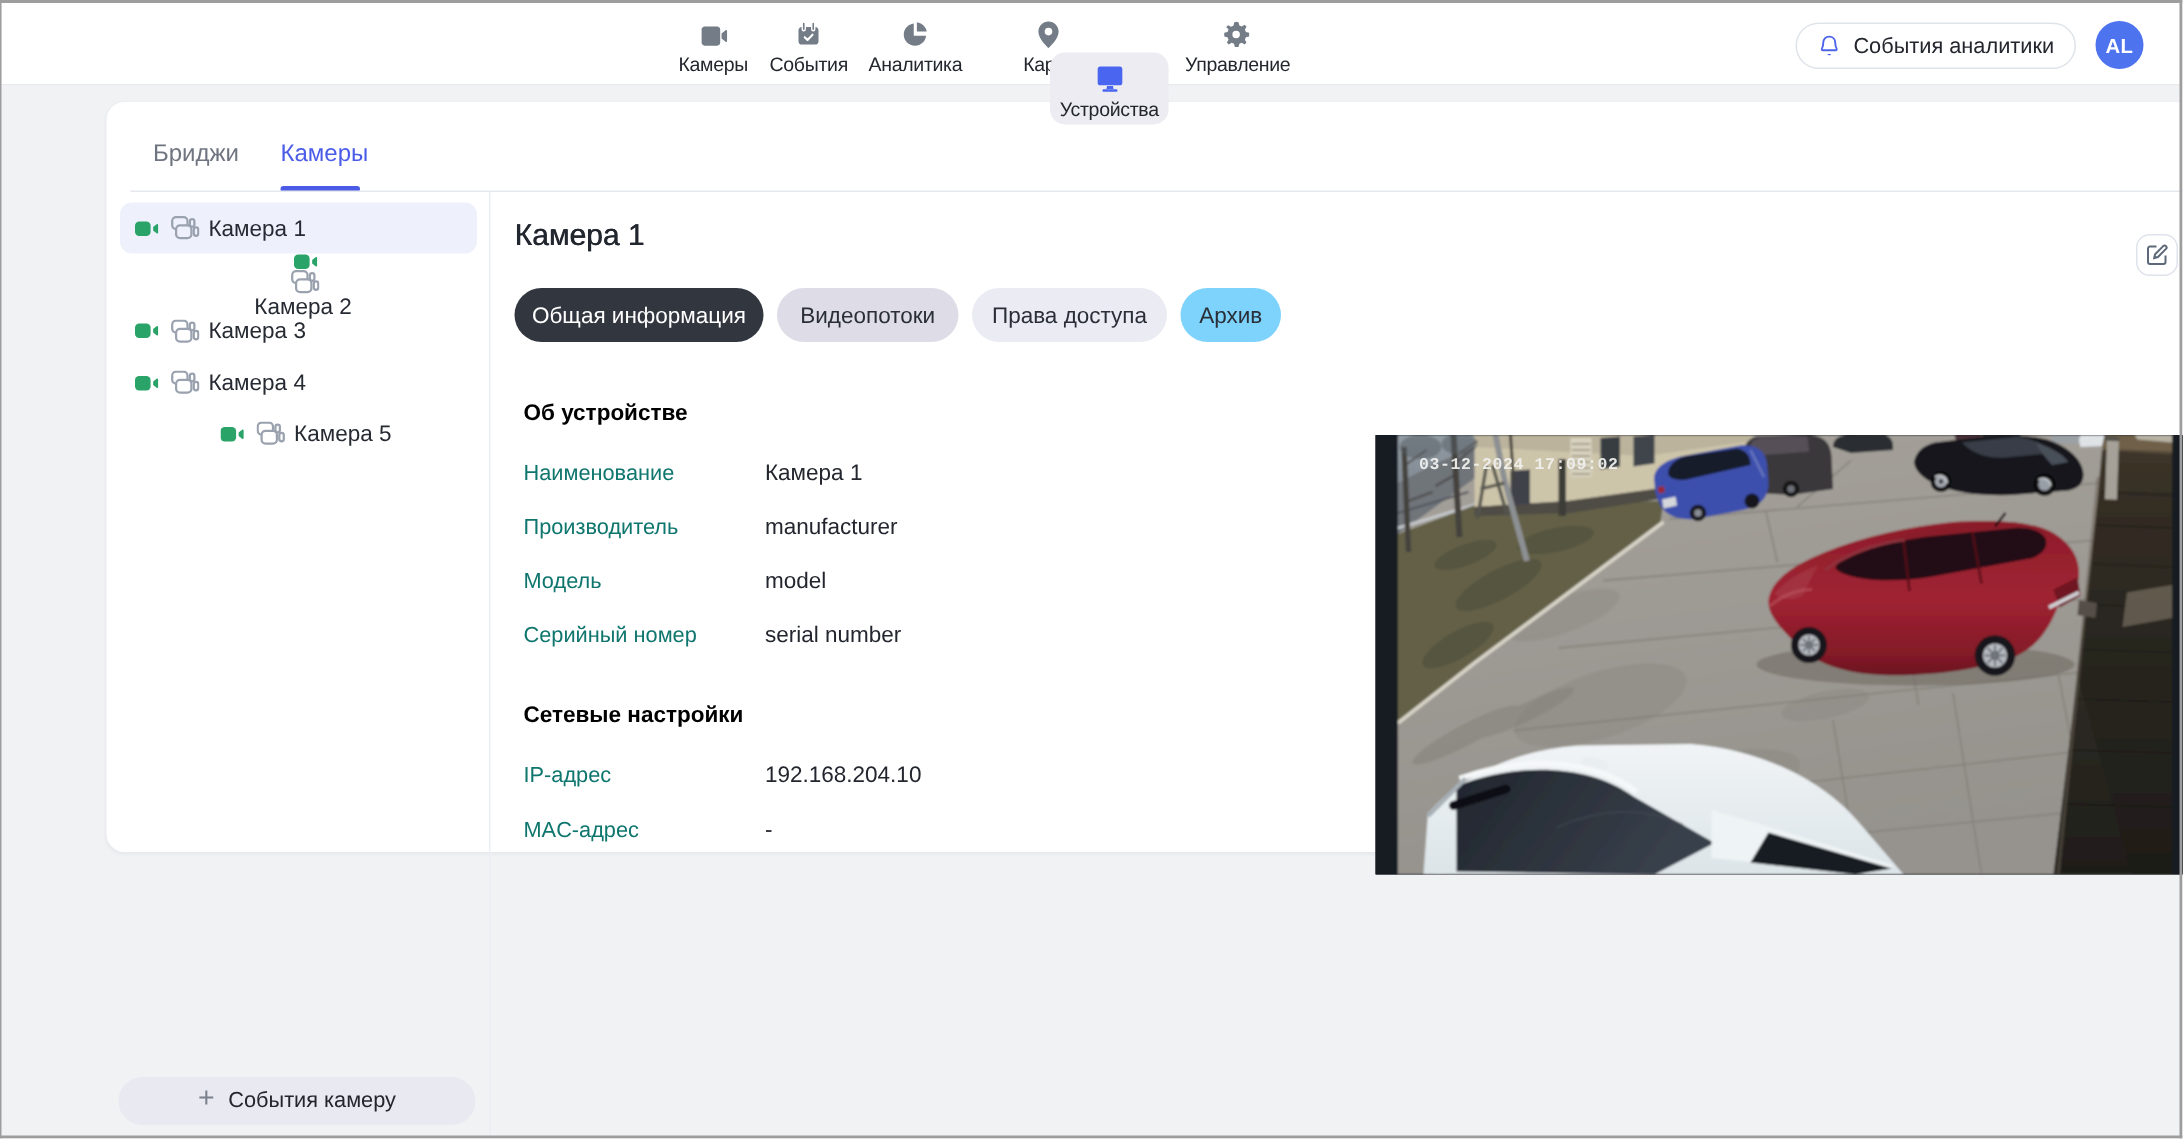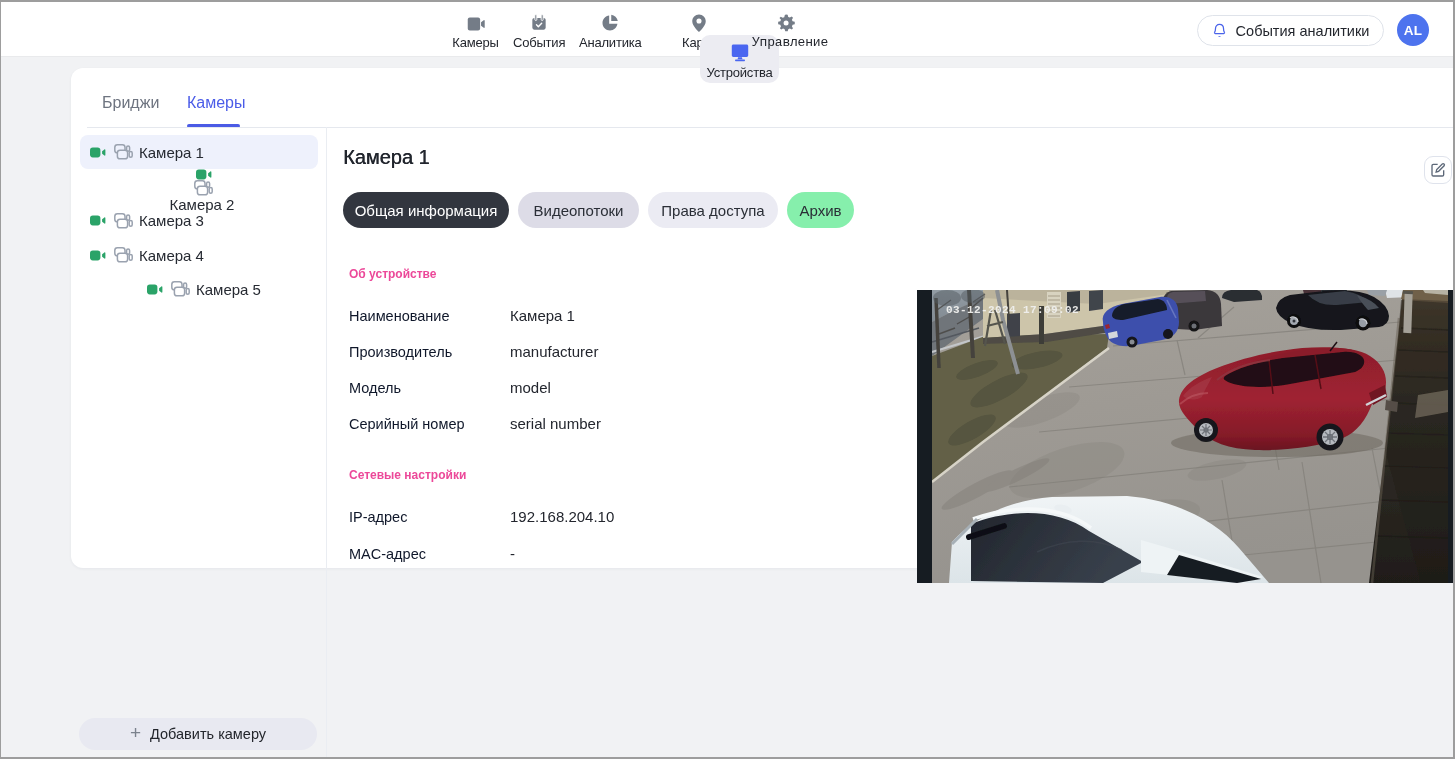--- a/index.html
+++ b/index.html
@@ -42,24 +42,24 @@
 
   h1 { position:absolute; left:272px; top:78px; font-size:20px; font-weight:400; color:#22262e; text-shadow:0.4px 0 0 #22262e; }
   .actbtn { position:absolute; top:88px; width:28px; height:28px; border:1px solid #dfe3ec; border-radius:9px; background:#fff; display:flex; align-items:center; justify-content:center; }
   #edit { left:1353px; }
   #del { left:1386px; }
 
   .pill { position:absolute; top:124px; height:36px; border-radius:18px; display:flex; align-items:center; justify-content:center; font-size:15px; color:#2a2e36; }
   #p1 { left:272px; width:166px; background:#32363f; color:#fff; }
   #p2 { left:447px; width:121px; background:#dddce7; }
   #p3 { left:577px; width:130px; background:#ebebf3; }
-  #p4 { left:716px; width:67px; background:#86efac; }
-
-  h2 { position:absolute; font-size:12px; font-weight:700; color:#ec4899; left:278px; }
-  .lbl { position:absolute; left:278px; font-size:14.5px; color:#0f172a; }
+  #p4 { left:716px; width:67px; background:#7dd3fc; }
+
+  h2 { position:absolute; font-size:15px; font-weight:700; color:#000000; left:278px; }
+  .lbl { position:absolute; left:278px; font-size:14.5px; color:#0f766e; }
   .val { position:absolute; left:439px; font-size:15px; color:#23262e; }
 
   .vid { position:absolute; left:846px; top:222px; width:546px; height:293px; background:#191c23; }
 </style>
 </head>
 <body>
   <div class="wb" id="wb-t"></div>
 <div class="wb" id="wb-b"></div>
 <div class="wb" id="wb-l"></div>
 <div class="wb" id="wb-r"></div>
@@ -95,21 +95,21 @@
       <span class="lb">Карта</span>
     </div>
     <div class="nav sel" style="left:699px; width:79px;margin-top:30px;">
       <svg class="ic" width="20" height="18" viewBox="0 0 24 23" fill="#4a66f0">
         <path d="M1.5 2.6C1.5 1.4 2.4.5 3.6.5h16.8c1.2 0 2.1.9 2.1 2.1v11.8c0 1.2-.9 2.1-2.1 2.1H3.6c-1.2 0-2.1-.9-2.1-2.1z"></path>
         <path d="M9.5 17h5l.6 2.5H8.9z"></path>
         <path d="M6.5 19.7h11c.4 0 .8.3.8.8v.7c0 .4-.3.8-.8.8h-11c-.4 0-.8-.3-.8-.8v-.7c0-.5.4-.8.8-.8z"></path>
       </svg>
       <span class="lb">Устройства</span>
     </div>
-    <div class="nav" style="left:751px; width:68px;font-family:Liberation Mono, monospace;">
+    <div class="nav" style="left:789px; width:68px;">
       <svg class="ic" width="20" height="20" viewBox="0 0 24 24" fill="#747c87">
         <path d="M12 1.8l2 .3.7 2.6 1.9.8 2.3-1.3 1.5 1.5-1.3 2.3.8 1.9 2.6.7v2.9l-2.6.7-.8 1.9 1.3 2.3-1.5 1.5-2.3-1.3-1.9.8-.7 2.6h-2.9l-.7-2.6-1.9-.8-2.3 1.3-1.5-1.5 1.3-2.3-.8-1.9-2.6-.7v-2.9l2.6-.7.8-1.9L4.2 6l1.5-1.5L8 5.8l1.9-.8.7-2.6zm.1 7.2a3 3 0 1 0 0 6 3 3 0 0 0 0-6z"></path>
       </svg>
       <span class="lb">Управление</span>
     </div>
     <div class="evbtn">
       <svg width="15" height="17" viewBox="0 0 24 26" fill="none" stroke="#4a63ea" stroke-width="2">
         <path d="M12 3.2c-3.9 0-6.4 2.9-6.4 6.6 0 2.6-.6 4.6-1.4 6-.5.8-.1 2 1 2h13.6c1.1 0 1.5-1.2 1-2-.8-1.4-1.4-3.4-1.4-6 0-3.7-2.5-6.6-6.4-6.6z"></path>
         <path d="M10 21.7c.4.9 1.1 1.4 2 1.4s1.6-.5 2-1.4z" fill="#4a63ea" stroke="none"></path>
       </svg>
@@ -214,21 +214,21 @@
         </g>
         <g stroke="#9aa2af" stroke-width="1.5" fill="#fff">
           <rect x="3.4" y="6.2" width="10.2" height="8.6" rx="2.6"></rect>
           <rect x="15.2" y="7.6" width="3" height="5.6" rx="1.5"></rect>
         </g>
       </svg>
       <span>Камера 5</span>
     </div>
     <div class="addbtn">
       <span class="plus">+</span>
-      <span>Добавить камеру</span>
+      <span>События камеру</span>
     </div>
 
     <h1>Камера 1</h1>
     <div class="actbtn" id="edit">
       <svg width="16" height="16" viewBox="0 0 24 24" fill="none" stroke="#5d6878" stroke-width="2">
         <path d="M20.5 12.5V19a2 2 0 0 1-2 2H5a2 2 0 0 1-2-2V5.5a2 2 0 0 1 2-2h6.5"></path>
         <path d="M9.2 15l.9-3.8 8.3-8.3a2 2 0 0 1 2.8 2.8L12.9 14z"></path>
       </svg>
     </div>
     <div class="actbtn" id="del">

